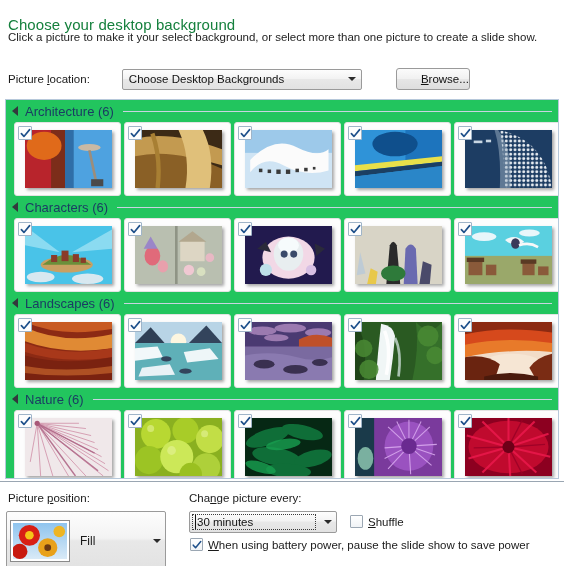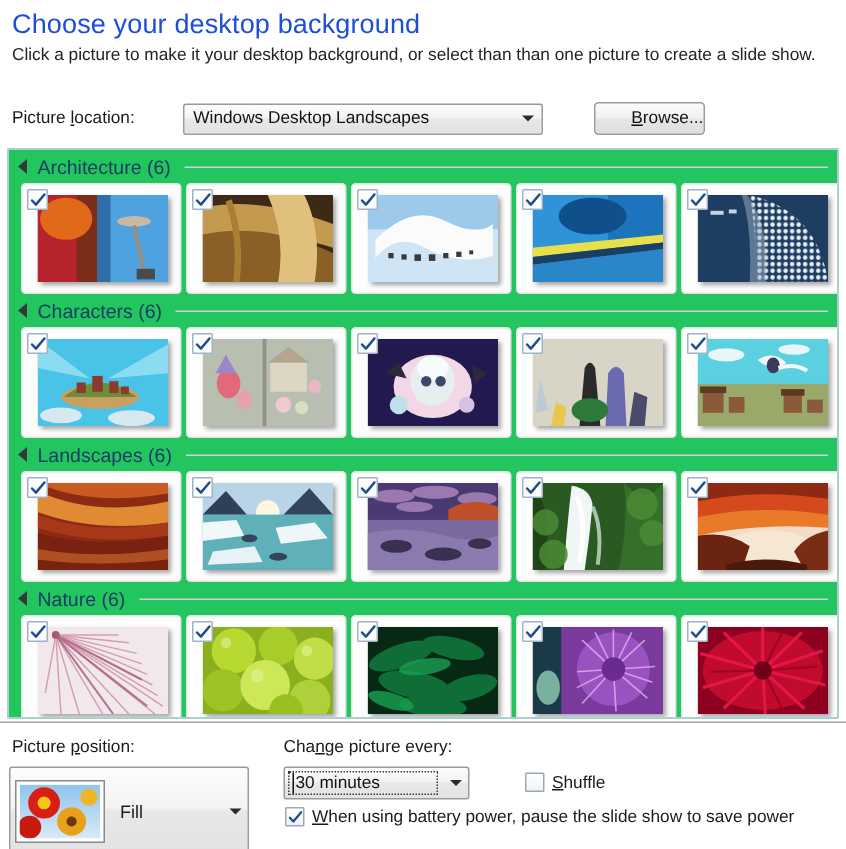--- a/index.html
+++ b/index.html
@@ -14,23 +14,23 @@
     font-family: "Liberation Sans", sans-serif;
     font-size: 12px;
     color: #1a1a1a;
     position: relative;
   }
 
   
   #page-title {
     position: absolute;
     left: 8px;
-    top: 6px;
-    font-size: 18px;
-    color: #1d4ed8;
+    top: 16px;
+    font-size: 15px;
+    color: #15803d;
     letter-spacing: 0.1px;
     white-space: nowrap;
   }
   #page-subtitle {
     position: absolute;
     left: 8px;
     top: 31px;
     font-size: 11.5px;
     color: #232323;
     white-space: nowrap;
@@ -247,21 +247,21 @@
     position: absolute;
     left: 189px;
     top: 11px;
     font-size: 11.5px;
     white-space: nowrap;
   }
   #interval-combo {
     position: absolute;
     left: 189px;
     top: 30px;
-    width: 124px;
+    width: 148px;
     height: 22px;
   }
   #interval-focus {
     position: absolute;
     left: 2px; top: 2px;
     right: 20px; bottom: 2px;
     border: 1px dotted #3b3b3b;
     pointer-events: none;
   }
   #interval-caret {
@@ -296,27 +296,27 @@
     align-items: center;
     justify-content: center;
   }
   .cbx svg { display: block; }
   .cbx-label { font-size: 11.5px; white-space: nowrap; }
 </style>
 </head>
 <body>
 
 <div id="page-title">Choose your desktop background</div>
-<div id="page-subtitle">Click a picture to make it your desktop background, or select than than one picture to create a slide show.</div>
+<div id="page-subtitle">Click a picture to make it your select background, or select more than one picture to create a slide show.</div>
 
 <div id="location-row">
   <span id="location-label">Picture <span class="accel">l</span>ocation:</span>
 
   <div id="location-combo" class="combo">
-    <span class="combo-text">Windows Desktop Landscapes</span>
+    <span class="combo-text">Choose Desktop Backgrounds</span>
     <span class="combo-arrow">
         <i></i>
       </span>
   </div>
 
   <div id="browse-button" class="btn">
     <span><span class="accel">B</span>rowse...</span>
   </div>
 </div>
 

